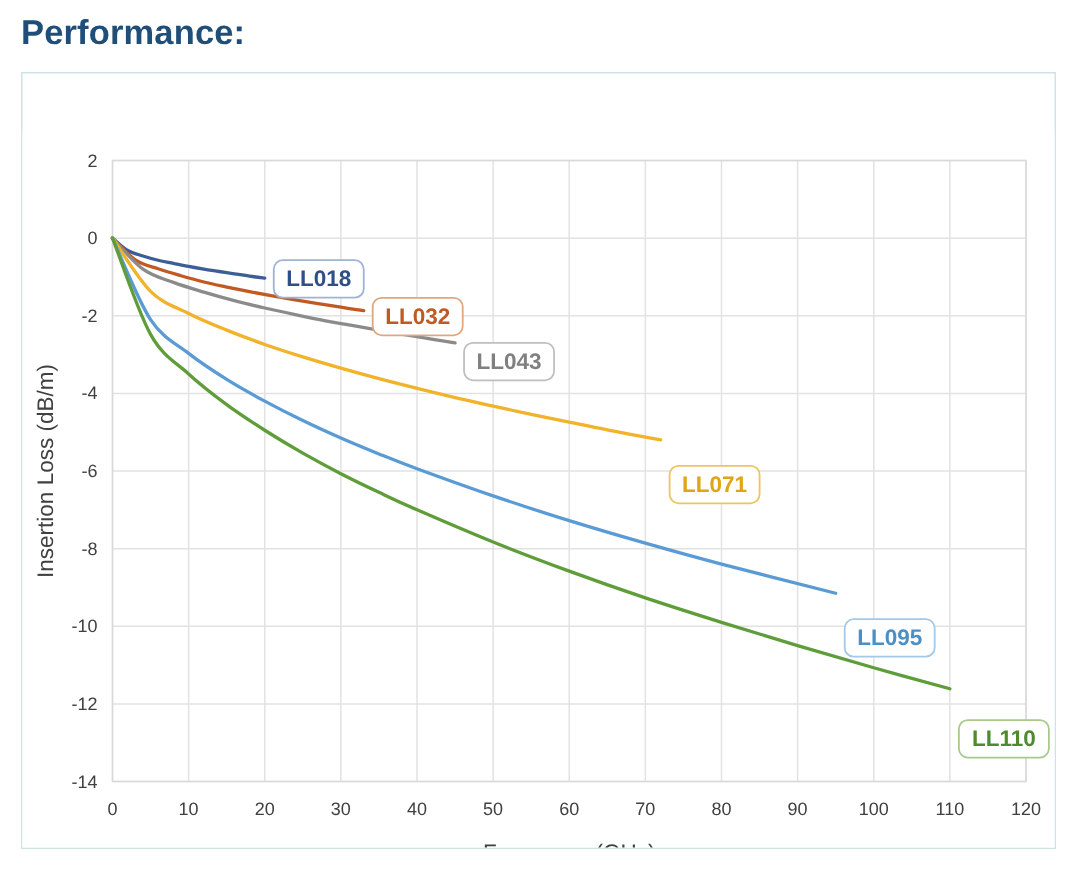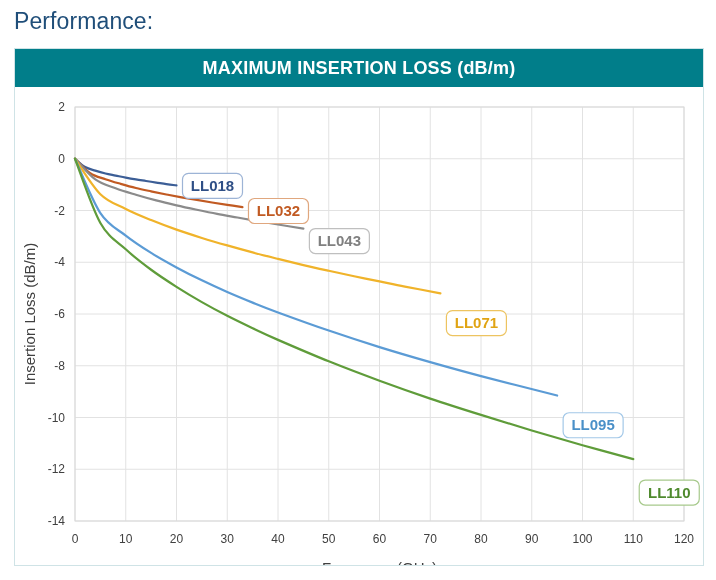--- a/index.html
+++ b/index.html
@@ -3,21 +3,21 @@
 <meta charset="utf-8">
 <style>
   html,body{margin:0;padding:0;}
   body{
     width:716px;height:580px;background:#ffffff;
     font-family:"Liberation Sans", sans-serif;
     overflow:hidden;position:relative;
   }
   #page-title{
     position:absolute;left:14px;top:8px;
-    font-size:23px;font-weight:normal;color:#1f4e79;
+    font-size:23px;font-weight:bold;color:#1f4e79;
     letter-spacing:.1px;
     text-align:center;
   }
   #card{
     position:absolute;left:14px;top:48px;width:690px;height:518px;
     border:1px solid #cfe3e6;background:#ffffff;box-sizing:border-box;
   }
   #card-header{
     position:absolute;left:0;top:0;width:688px;height:38px;
     background:#017e8a;color:#ffffff;
@@ -36,23 +36,20 @@
   .series{fill:none;stroke-width:2.2;stroke-linecap:round;stroke-linejoin:round;}
   .dlabel-box{stroke-width:1.2;fill:#ffffff;}
   .dlabel-text{font-family:"Liberation Sans",sans-serif;font-size:15px;font-weight:bold;}
 </style>
 </head>
 <body>
 
 <div id="page-title">Performance:</div>
 
 <div id="card">
-  <div id="card-header">
-    <span>MAXIMUM INSERTION LOSS (dB/m)</span>
-  </div>
   <div id="chart-area">
     <svg id="chart-svg" width="688" height="478" viewBox="0 0 688 478">
         <line x1="60" x2="669" y1="20" y2="20" class="gridline"></line>
         <text x="50" y="24" text-anchor="end" class="ticklabel">2</text>
         <line x1="60" x2="669" y1="71.75" y2="71.75" class="gridline"></line>
         <text x="50" y="75.75" text-anchor="end" class="ticklabel">0</text>
         <line x1="60" x2="669" y1="123.5" y2="123.5" class="gridline"></line>
         <text x="50" y="127.5" text-anchor="end" class="ticklabel">-2</text>
         <line x1="60" x2="669" y1="175.25" y2="175.25" class="gridline"></line>
         <text x="50" y="179.25" text-anchor="end" class="ticklabel">-4</text>

